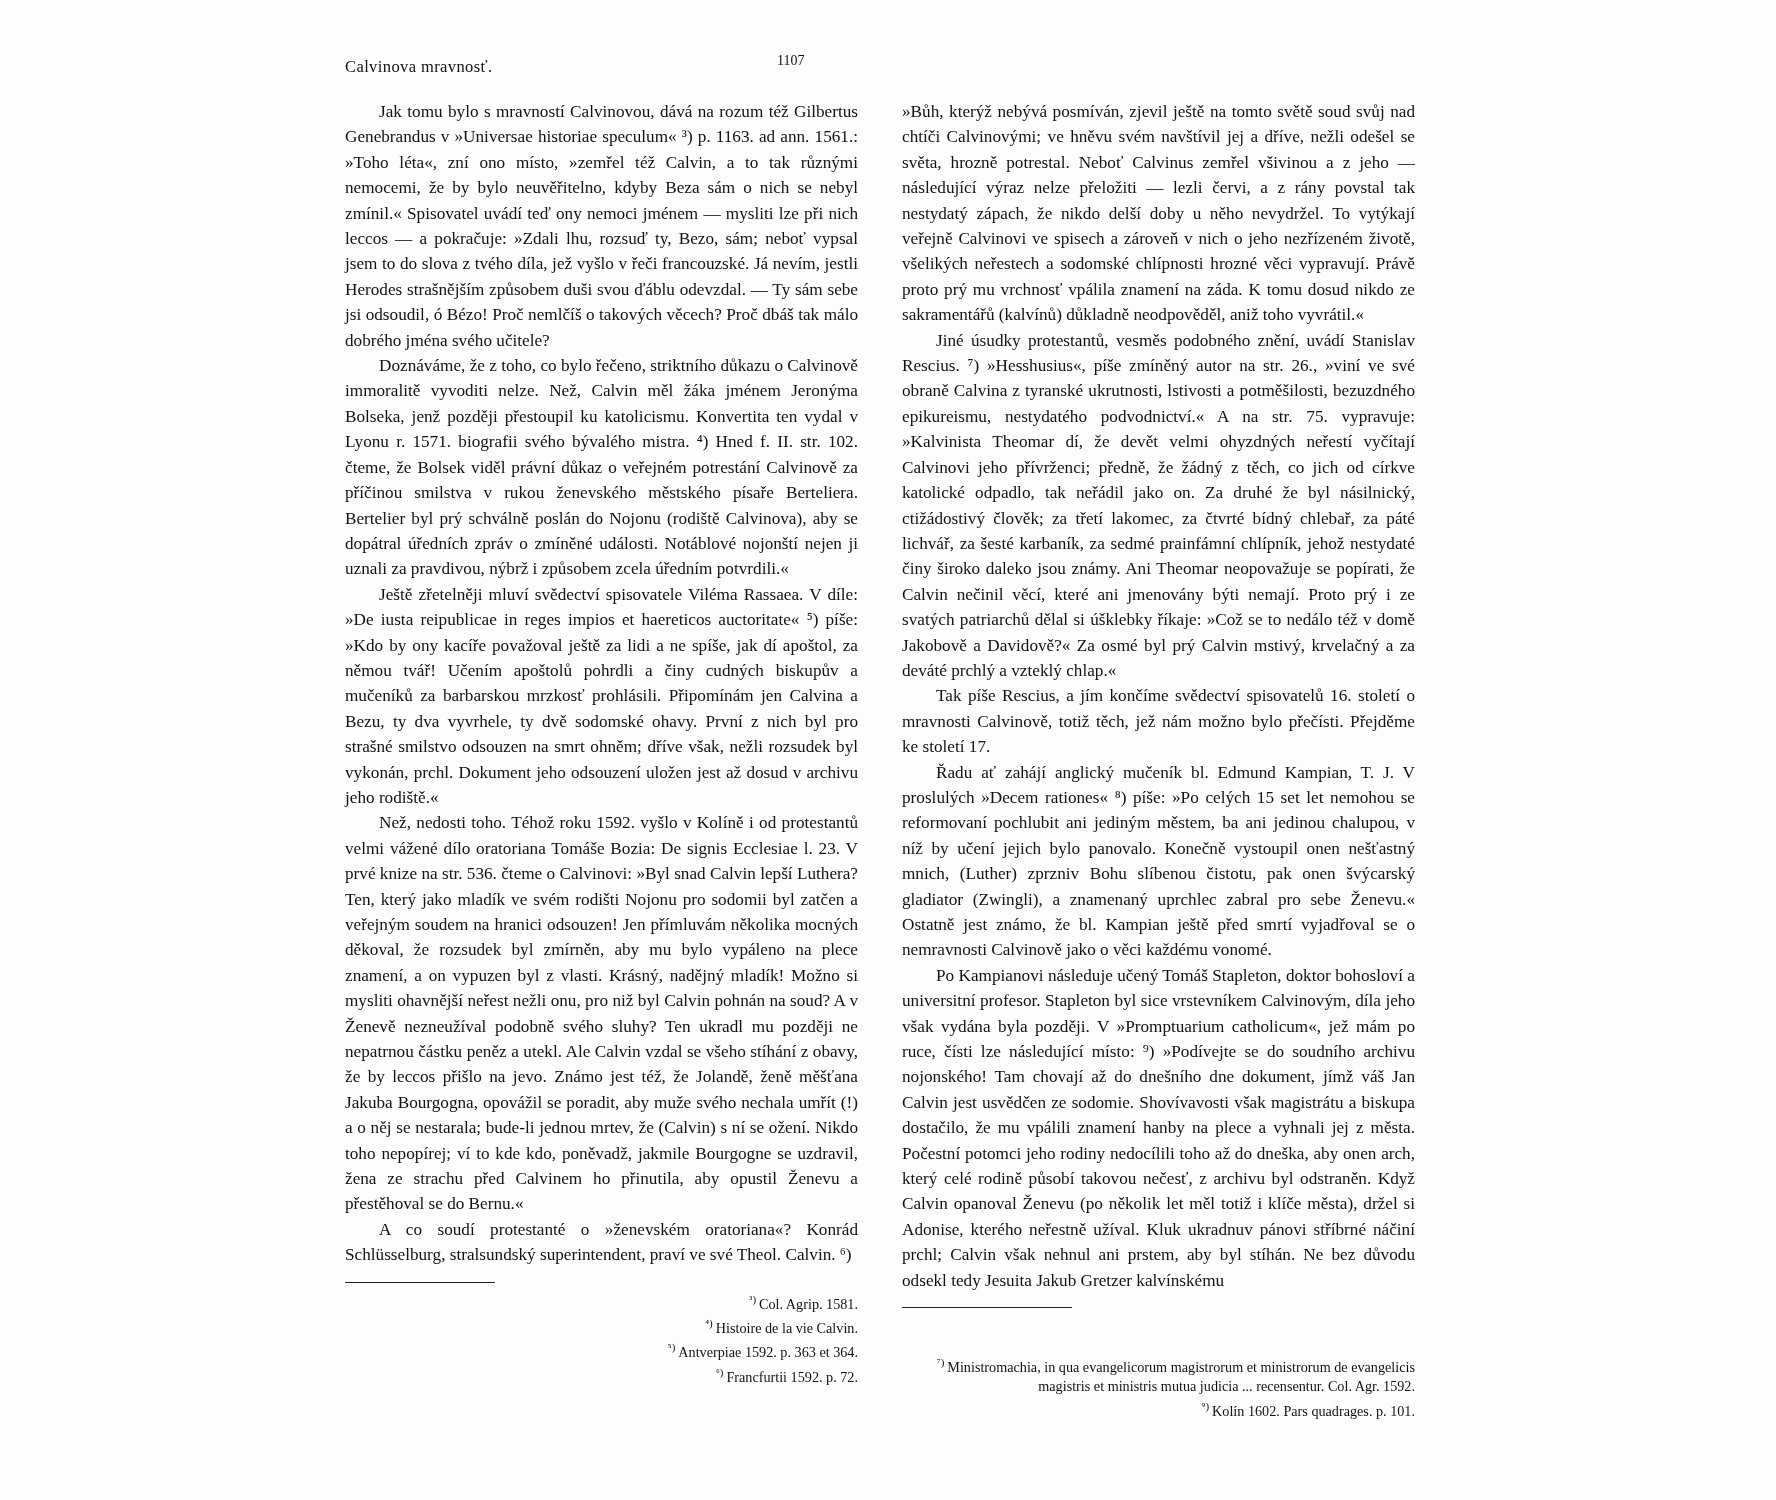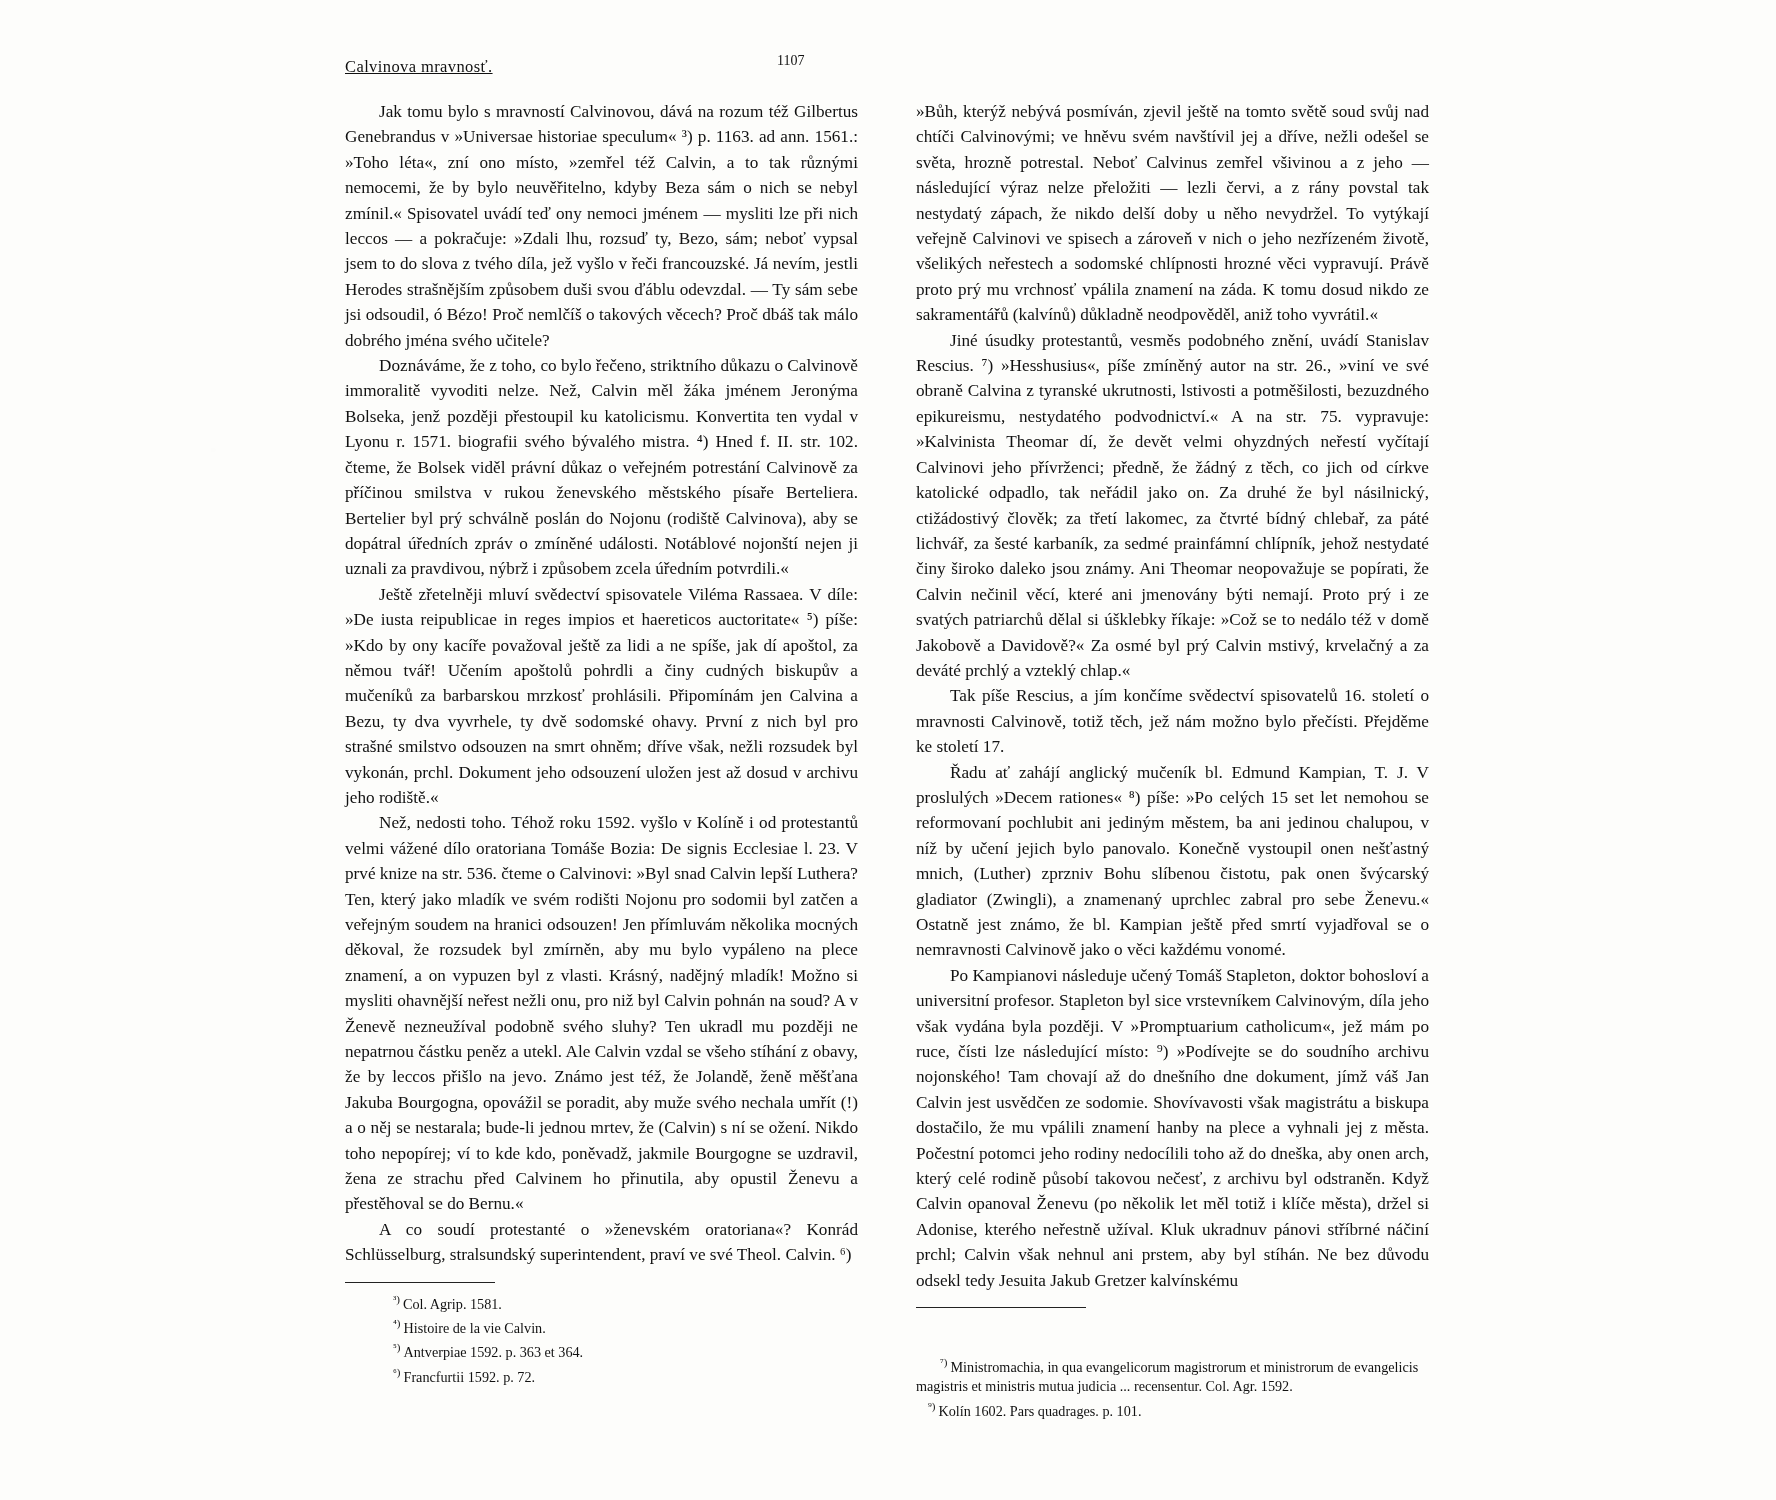--- a/index.html
+++ b/index.html
@@ -34,33 +34,32 @@
     height: 34px;
     margin-bottom: 10px;
   }
   .running-head {
     position: absolute;
     left: 0;
     top: 2px;
     font-size: 16.5px;
     letter-spacing: 0.4px;
     font-family: "Liberation Serif", serif;
-    text-decoration: underline;
   }
   .page-number {
     position: absolute;
     left: 432px;
     top: -2px;
     font-size: 14px;
     font-family: "Liberation Serif", serif;
   }
   .columns {
     display: flex;
     flex-direction: row;
-    gap: 58px;
+    gap: 44px;
     width: 1085px;
   }
   .col {
     width: 513px;
     position: relative;
   }
   .col-left { width: 513px; }
   .col-right { width: 513px; }
 
   p.body {
@@ -79,20 +78,21 @@
     width: 150px;
     height: 1px;
     background: #222;
     margin: 14px 0 7px 0;
   }
   .footnote-rule.right { width: 170px; }
   .footnotes {
     font-size: 14.2px;
     line-height: 19.6px;
     font-family: "Liberation Serif", serif;
+    text-align: right;
   }
   .fn {
     margin: 0;
     padding-left: 0;
     text-indent: 0;
     white-space: normal;
   }
   .fn .marker {
     font-size: 11px;
     vertical-align: super;

